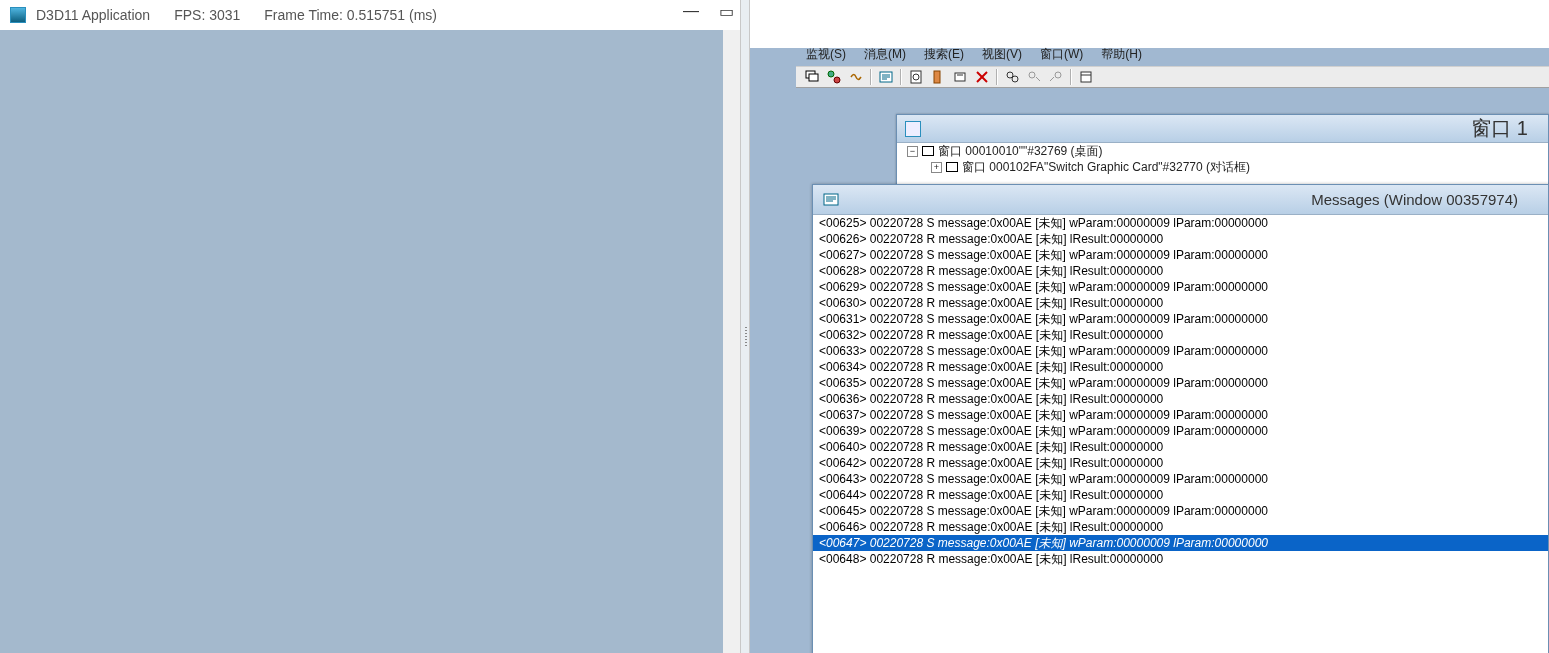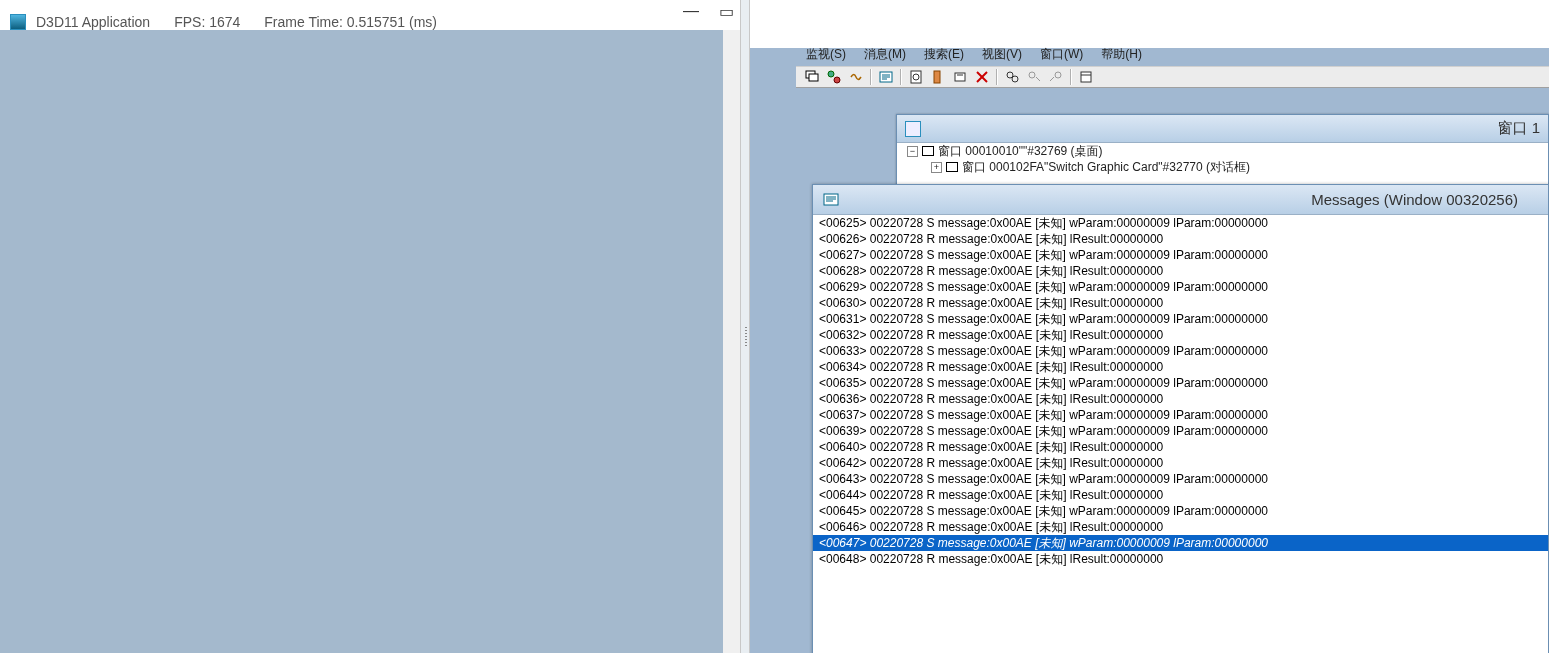--- a/index.html
+++ b/index.html
@@ -1,20 +1,20 @@
 <!DOCTYPE html>
 <html><head>
 <meta charset="utf-8">
 <style>
 * { margin:0; padding:0; box-sizing:border-box; font-family:"Segoe UI","Microsoft YaHei",Tahoma,sans-serif; }
 body { width:1549px; height:653px; background:#fff; overflow:hidden; position:relative; }
 
 
 .left-app { position:absolute; left:0; top:0; width:740px; height:653px; background:#a4b9cd; }
-.left-titlebar { height:30px; background:#fff; display:flex; align-items:flex-end; position:relative; }
+.left-titlebar { height:30px; background:#fff; display:flex; align-items:center; position:relative; }
 .left-titlebar .app-icon { width:16px; height:16px; margin:0 10px; border:1px solid #2a8fbd; background:linear-gradient(#4fb5e0,#0d5f7f); }
 .left-titlebar .title-text { font-size:14px; color:#555; display:flex; gap:24px; }
 .left-titlebar .sysbtns { position:absolute; right:6px; top:2px; display:flex; gap:20px; }
 .left-titlebar .sysbtns span { font-size:16px; color:#333; font-family:Arial; }
 .left-body { position:absolute; top:30px; left:0; right:0; bottom:0; background:#a4b9cd; }
 .left-scrollbar { position:absolute; right:0; top:30px; width:17px; bottom:0; background:#f0f0f0; }
 
 
 .splitter { position:absolute; left:740px; top:0; width:10px; height:653px; background:#e9eef2; border-left:1px solid #c8c8c8; border-right:1px solid #c8c8c8; }
 .splitter .grip { position:absolute; top:50%; left:4px; width:2px; height:20px; background:repeating-linear-gradient(#888 0 1px, transparent 1px 3px); }
@@ -31,21 +31,21 @@
 .tb-sep { width:2px; height:16px; border-left:1px solid #b0b0b0; border-right:1px solid #fff; margin:0 2px; }
 .tb-icon { width:14px; height:14px; }
 
 
 .mdi-area { position:absolute; left:46px; top:40px; right:0; bottom:0; background:#a1b8d1; }
 
 
 .win1 { position:absolute; left:100px; top:26px; right:0; height:590px; background:#fff; border:1px solid #6b8fb3; box-shadow:0 0 2px rgba(0,0,0,.3); }
 .win1-title { height:28px; background:linear-gradient(#dbe7f4,#b8cfe6); border-bottom:1px solid #9ab0c6; position:relative; display:flex; align-items:center; }
 .win1-title .ico { width:16px; height:16px; margin-left:8px; border:1px solid #2a8fbd; background:#eef; }
-.win1-title .txt { position:absolute; right:8px; font-size:15px; color:#333; }
+.win1-title .txt { position:absolute; right:20px; font-size:20px; color:#333; }
 .win1-body { position:absolute; top:28px; left:4px; right:0; bottom:0; overflow:hidden; font-size:12px; color:#222; background:#fff; }
 .tree-row { display:flex; align-items:center; height:16px; white-space:nowrap; }
 .tree-row .exp { width:11px; height:11px; border:1px solid #888; margin-right:4px; font-size:9px; line-height:9px; text-align:center; background:#fff; }
 .tree-row .wico { width:12px; height:10px; border:1px solid #000; margin-right:4px; background:#fff; }
 .tree-row.lvl0 { padding-left:6px; }
 .tree-row.lvl1 { padding-left:30px; }
 
 
 .msgwin { position:absolute; left:16px; top:96px; right:0; bottom:18px; background:#fff; border:1px solid #6b8fb3; box-shadow:0 0 3px rgba(0,0,0,.3); }
 .msgwin-title { height:30px; background:linear-gradient(#dbe7f4,#b8cfe6); border-bottom:1px solid #9ab0c6; position:relative; display:flex; align-items:center; }
@@ -57,21 +57,21 @@
 .msg-row.sel { background:#0a64c8; color:#fff;font-style:italic; }
 </style>
 </head>
 <body>
 
 <div class="left-app">
   <div class="left-titlebar">
     <div class="app-icon"></div>
     <div class="title-text">
       <span>D3D11 Application</span>
-      <span>FPS: 1674</span>
+      <span>FPS: 3031</span>
       <span>Frame Time: 0.515751 (ms)</span>
     </div>
     <div class="sysbtns">
       <span>—</span>
       <span>▭</span>
     </div>
   </div>
   <div class="left-body"></div>
   <div class="left-scrollbar"></div>
 </div>
@@ -209,21 +209,21 @@
     <div class="msgwin">
       <div class="msgwin-title">
         <div class="ico">
           <svg viewBox="0 0 16 16">
               <rect x="1" y="2" width="14" height="11" fill="#fff" stroke="#068"></rect>
               <line x1="3" y1="5" x2="13" y2="5" stroke="#068"></line>
               <line x1="3" y1="7" x2="13" y2="7" stroke="#068"></line>
               <line x1="3" y1="9" x2="10" y2="9" stroke="#068"></line>
             </svg>
         </div>
-        <div class="txt">Messages (Window 00320256)</div>
+        <div class="txt">Messages (Window 00357974)</div>
       </div>
       <div class="msgwin-body" id="msg-body">
           <div class="msg-row">&lt;00625&gt; 00220728 S message:0x00AE [未知] wParam:00000009 lParam:00000000</div>
           <div class="msg-row">&lt;00626&gt; 00220728 R message:0x00AE [未知] lResult:00000000</div>
           <div class="msg-row">&lt;00627&gt; 00220728 S message:0x00AE [未知] wParam:00000009 lParam:00000000</div>
           <div class="msg-row">&lt;00628&gt; 00220728 R message:0x00AE [未知] lResult:00000000</div>
           <div class="msg-row">&lt;00629&gt; 00220728 S message:0x00AE [未知] wParam:00000009 lParam:00000000</div>
           <div class="msg-row">&lt;00630&gt; 00220728 R message:0x00AE [未知] lResult:00000000</div>
           <div class="msg-row">&lt;00631&gt; 00220728 S message:0x00AE [未知] wParam:00000009 lParam:00000000</div>
           <div class="msg-row">&lt;00632&gt; 00220728 R message:0x00AE [未知] lResult:00000000</div>

